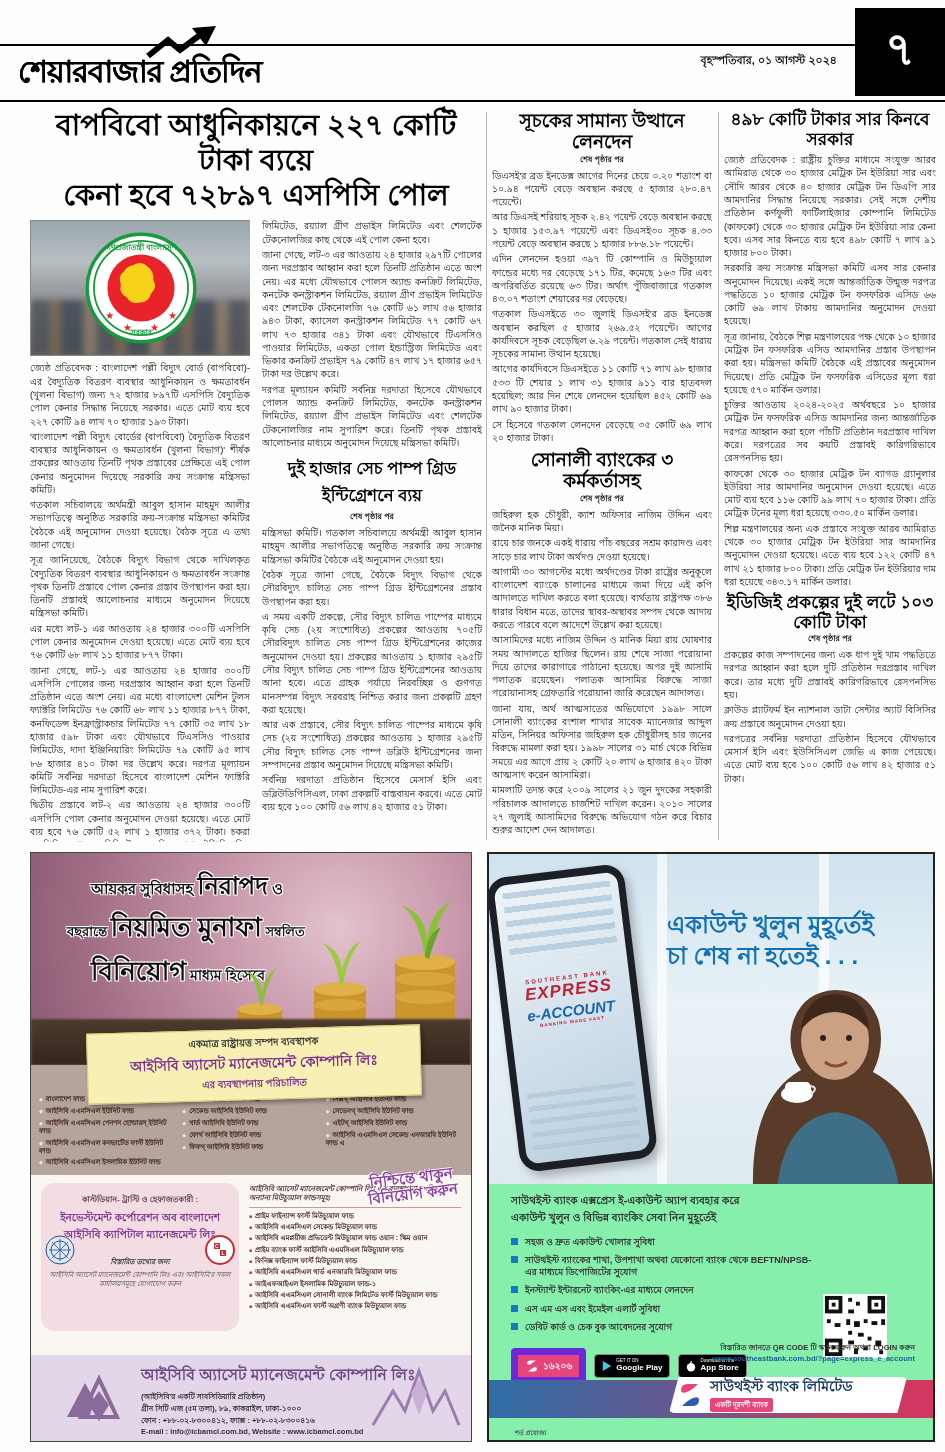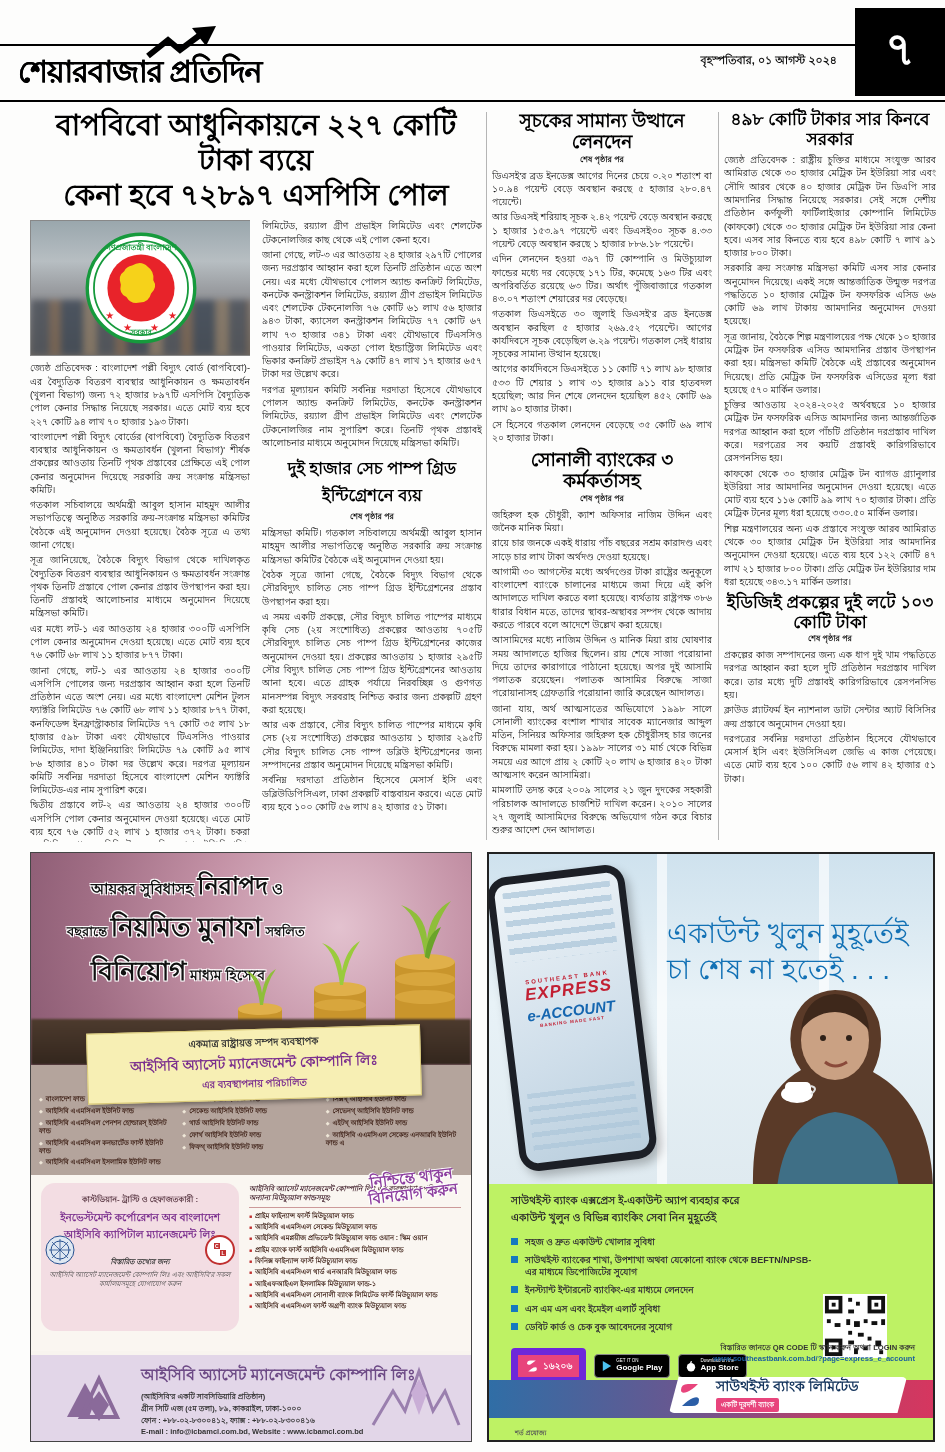--- a/index.html
+++ b/index.html
@@ -78,55 +78,55 @@
   .icb-f-text{position:absolute;left:110px;top:8px;}
   .icb-f-text .c{font-size:15.5px;font-weight:800;color:#6d4a86;}
   .icb-f-text .s{font-size:7.5px;font-weight:700;color:#333;margin-top:2px;}
   .icb-f-text .a{font-size:7.5px;font-weight:700;color:#333;}
   .zig{position:absolute;right:10px;top:8px;width:90px;height:70px;}
   
   .ad-seb{position:absolute;top:852px;left:487px;width:448px;height:590px;border:2px solid #222;
      background:#f7f3e6;overflow:hidden;box-sizing:border-box;}
   .seb-sky{position:relative;height:330px;background:linear-gradient(180deg,#cfe2ee 0%,#e8f2f7 45%,#dfeaf0 100%);overflow:hidden;}
   .seb-sky .pane{position:absolute;top:0;bottom:0;width:10px;background:rgba(255,255,255,.65);}
-  .seb-head{position:absolute;top:62px;left:178px;color:#1271b5;font-weight:400;font-size:28px;line-height:1.3;}
+  .seb-head{position:absolute;top:55px;left:178px;color:#1271b5;font-weight:700;font-size:24px;line-height:1.3;}
   .phone{position:absolute;left:14px;top:16px;width:138px;height:296px;background:#1c1f26;border-radius:20px;
      transform:rotate(-7deg);box-shadow:4px 6px 10px rgba(0,0,0,.25);padding:8px 7px;box-sizing:border-box;}
   .phone .scr{width:100%;height:100%;background:linear-gradient(160deg,#eef4f8,#cfdeea 60%,#b9cedd);border-radius:12px;
      overflow:hidden;position:relative;}
   .phone .rows{position:absolute;top:8px;left:8px;right:8px;height:70px;
      background:repeating-linear-gradient(180deg,#a9c4d8 0 6px,transparent 6px 14px);opacity:.7;}
   .phone .brand{position:absolute;top:96px;left:0;right:0;text-align:center;}
   .phone .sb-sm{font-size:6px;letter-spacing:2px;color:#c22033;font-weight:800;}
   .phone .expr{font-size:17px;font-weight:800;font-style:italic;color:#c22033;letter-spacing:1px;}
   .phone .eacc{font-size:15px;font-weight:800;font-style:italic;color:#1566b0;margin-top:2px;}
   .phone .sub{font-size:4.5px;letter-spacing:1px;color:#c22033;font-weight:700;}
   .phone .rows2{position:absolute;bottom:10px;left:8px;right:8px;height:60px;
      background:repeating-linear-gradient(180deg,#a9c4d8 0 5px,transparent 5px 13px);opacity:.6;}
   .woman{position:absolute;right:0;bottom:-4px;width:240px;height:210px;}
-  .seb-panel{position:relative;height:258px;background:#bef264;}
+  .seb-panel{position:relative;height:258px;background:#86efac;}
   .seb-apphead{position:absolute;top:8px;left:22px;right:110px;font-size:10.5px;font-weight:800;color:#2a2a2a;line-height:1.6;}
   .seb-features{position:absolute;top:52px;left:22px;width:310px;}
   .seb-features div{font-size:9px;font-weight:700;color:#333;margin:0 0 6px;line-height:1.35;padding-left:14px;position:relative;}
   .seb-features div::before{content:"";position:absolute;left:0;top:2px;width:7px;height:7px;background:#1679c0;}
   .seb-qr{position:absolute;top:110px;right:46px;width:64px;height:64px;}
   .seb-badges{position:absolute;top:164px;left:22px;display:flex;gap:8px;align-items:center;}
   .badge{height:22px;border-radius:4px;display:flex;align-items:center;padding:0 7px;gap:4px;}
   .badge.hot{background:#e8447c;color:#fff;font-weight:800;font-size:9px;border:7px solid #6d28d9;}
   .badge.store{background:#000;color:#fff;border:1px solid #888;}
   .badge.store .txt{display:flex;flex-direction:column;line-height:1.05;}
   .badge.store .s{font-size:4.5px;}
   .badge.store .b{font-size:8px;font-weight:700;}
   .seb-note{position:absolute;top:158px;right:18px;width:250px;text-align:right;
      font-size:7.6px;font-weight:700;color:#333;line-height:1.5;}
   .seb-note .url{color:#1b5e9e;}
   .seb-band{position:absolute;top:196px;left:-2px;right:-2px;height:38px;
      background:linear-gradient(90deg,#2f6ea6 0%,#6b568f 45%,#b94069 75%,#d6365f 100%);}
   .sb-plate{position:absolute;right:28px;top:-3px;width:238px;height:36px;background:#fff;border-radius:5px;
-     display:flex;align-items:center;padding:2px 8px;box-sizing:border-box;gap:13px;
+     display:flex;align-items:center;padding:2px 8px;box-sizing:border-box;gap:7px;
      clip-path:polygon(4% 0,100% 0,96% 100%,0 100%);}
   .sb-mark{width:26px;height:26px;}
   .sb-name{font-size:14px;font-weight:800;color:#13335c;line-height:1;}
   .sb-tag{font-size:7px;font-weight:700;color:#fff;background:#e8447c;padding:1px 5px;border-radius:2px;
      display:inline-block;margin-top:2px;}
   .seb-terms{position:absolute;top:244px;left:26px;font-size:6.5px;font-weight:700;color:#555;}
 </style>
 </head>
 <body>
 

